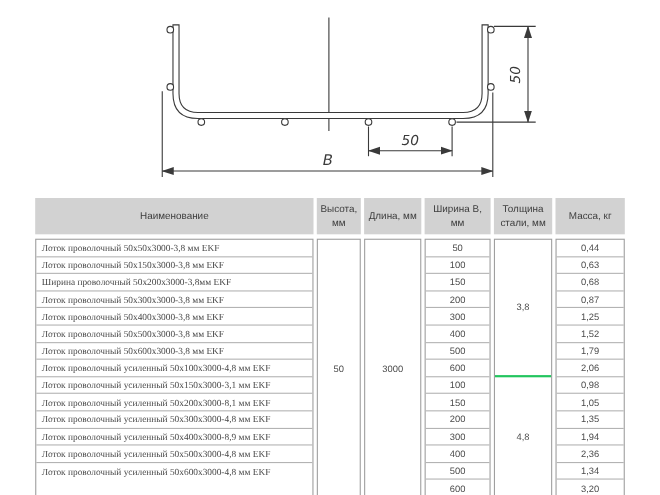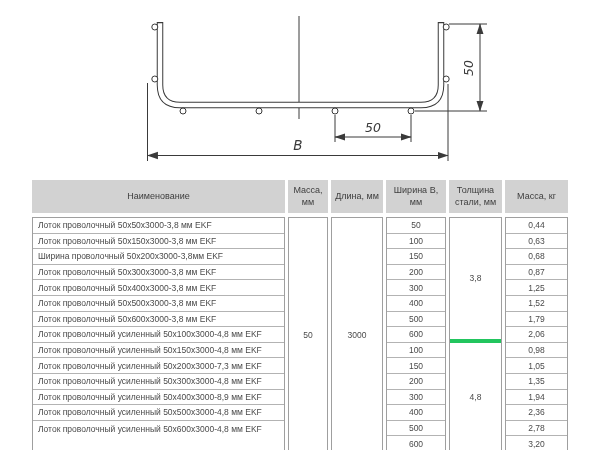--- a/index.html
+++ b/index.html
@@ -12,26 +12,26 @@
   #spec-table{position:absolute;left:32px;top:180px;width:480px;
       display:grid;grid-template-columns:253px 40px 52px 60px 53px 63px;
       grid-template-rows:33px 236px;column-gap:3px;row-gap:4px;}
   .th{background:#d2d2d2;color:#3d3d3d;font-size:9px;line-height:1.25;
       display:flex;align-items:center;justify-content:center;text-align:center;padding:0 2px;}
   .col{border:1px solid #9f9f9f;box-sizing:border-box;display:flex;flex-direction:column;background:#fff;}
   .col.single{align-items:center;justify-content:center;}
   .cell{flex:0 0 auto;height:15.6px;box-sizing:border-box;border-bottom:1px solid #b3b3b3;
       display:flex;align-items:center;font-size:8.5px;color:#4a4a4a;white-space:nowrap;overflow:hidden;}
   .col .cell:last-child{border-bottom:none;}
-  .name-cell{padding-left:5px;}
+  .name-cell{padding-left:5px;font-family:Liberation Serif, serif;}
   .num{justify-content:center;}
   .merged-val{font-size:8.5px;color:#4a4a4a;}
   .thk-cell{box-sizing:border-box;display:flex;align-items:center;justify-content:center;
       font-size:8.5px;color:#4a4a4a;}
-  .thk-top{flex:0 0 124.8px;border-bottom:4px solid #22c55e;}
+  .thk-top{flex:0 0 124.8px;border-bottom:2px solid #22c55e;}
   .thk-bottom{flex:1;}
 </style>
 </head>
 <body>
 
 <div id="page">
 
   <svg id="drawing" width="600" height="170" viewBox="0 0 600 170">
     <defs>
       <marker id="arrow" viewBox="0 0 10 8" refX="9.5" refY="4" markerWidth="11" markerHeight="9" orient="auto-start-reverse">
@@ -77,37 +77,37 @@
       <line x1="147.5" y1="83" x2="147.5" y2="161"></line>
       <line x1="448" y1="84" x2="448" y2="161"></line>
       <line x1="147.5" y1="155.5" x2="448" y2="155.5" marker-start="url(#arrow)" marker-end="url(#arrow)"></line>
     </g>
     <text class="dim-text" x="298" y="150" text-anchor="middle" font-size="13.5">B</text>
   </svg>
 
   <div id="spec-table">
 
     <div class="th">Наименование</div>
-    <div class="th">Масса, мм</div>
+    <div class="th">Высота, мм</div>
     <div class="th">Длина, мм</div>
     <div class="th">Ширина B, мм</div>
     <div class="th">Толщина стали, мм</div>
     <div class="th">Масса, кг</div>
 
     <div class="col" id="col-names">
         <div class="cell name-cell">Лоток проволочный 50x50x3000-3,8 мм EKF</div>
         <div class="cell name-cell">Лоток проволочный 50x150x3000-3,8 мм EKF</div>
         <div class="cell name-cell">Ширина проволочный 50x200x3000-3,8мм EKF</div>
         <div class="cell name-cell">Лоток проволочный 50x300x3000-3,8 мм EKF</div>
         <div class="cell name-cell">Лоток проволочный 50x400x3000-3,8 мм EKF</div>
         <div class="cell name-cell">Лоток проволочный 50x500x3000-3,8 мм EKF</div>
         <div class="cell name-cell">Лоток проволочный 50x600x3000-3,8 мм EKF</div>
         <div class="cell name-cell">Лоток проволочный усиленный 50x100x3000-4,8 мм EKF</div>
-        <div class="cell name-cell">Лоток проволочный усиленный 50x150x3000-4,8 мм EKF</div>
-        <div class="cell name-cell">Лоток проволочный усиленный 50x200x3000-7,3 мм EKF</div>
+        <div class="cell name-cell">Лоток проволочный усиленный 50x150x3000-3,1 мм EKF</div>
+        <div class="cell name-cell">Лоток проволочный усиленный 50x200x3000-8,1 мм EKF</div>
         <div class="cell name-cell">Лоток проволочный усиленный 50x300x3000-4,8 мм EKF</div>
         <div class="cell name-cell">Лоток проволочный усиленный 50x400x3000-8,9 мм EKF</div>
         <div class="cell name-cell">Лоток проволочный усиленный 50x500x3000-4,8 мм EKF</div>
         <div class="cell name-cell">Лоток проволочный усиленный 50x600x3000-4,8 мм EKF</div>
       </div>
 
     <div class="col single">
       <span class="merged-val">50</span>
     </div>
 
@@ -145,17 +145,17 @@
         <div class="cell num">0,87</div>
         <div class="cell num">1,25</div>
         <div class="cell num">1,52</div>
         <div class="cell num">1,79</div>
         <div class="cell num">2,06</div>
         <div class="cell num">0,98</div>
         <div class="cell num">1,05</div>
         <div class="cell num">1,35</div>
         <div class="cell num">1,94</div>
         <div class="cell num">2,36</div>
-        <div class="cell num">2,78</div>
+        <div class="cell num">1,34</div>
         <div class="cell num">3,20</div>
       </div>
   </div>
 </div>
 
 </body></html>

